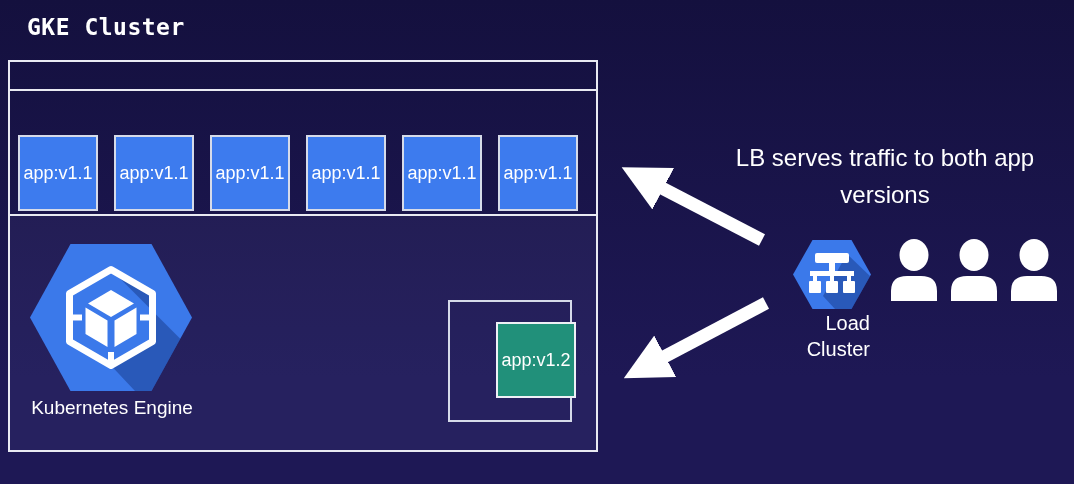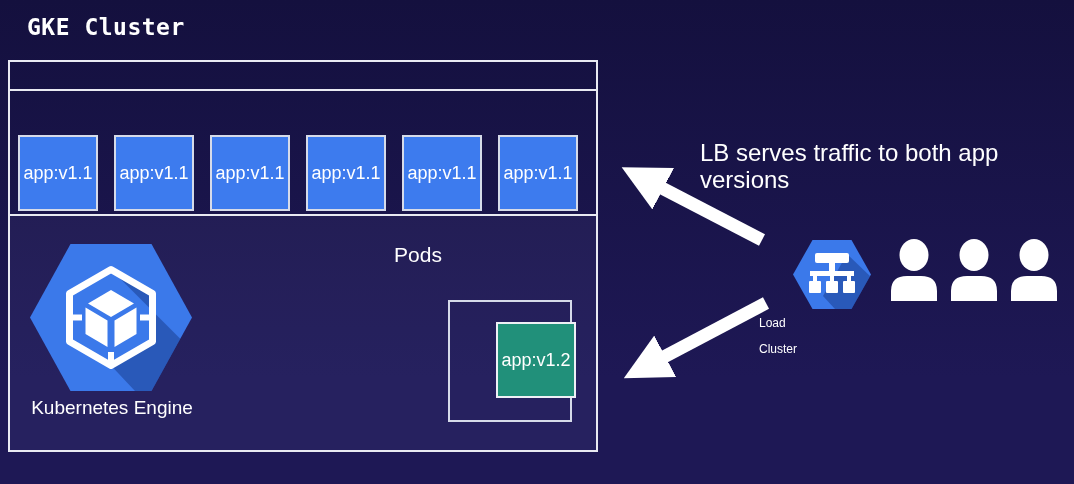--- a/index.html
+++ b/index.html
@@ -67,26 +67,26 @@
   .v2-pod{
     position:absolute;left:468px;top:322px;width:76px;height:72px;
     background:var(--pod-green);
     border:2px solid #eef0f6;
     display:flex;align-items:center;justify-content:center;
     font-size:18px;
     margin-left:28px;
   }
   .annotation{
     position:absolute;left:700px;top:139px;width:370px;
-    text-align:left;font-size:24px;line-height:27px;
+    text-align:center;font-size:24px;line-height:37px;
   }
   .lb-icon{position:absolute;left:793px;top:240px;}
   .lb-label{
-    position:absolute;left:759px;top:310px;width:140px;
-    text-align:left;font-size:12px;line-height:26px;
+    position:absolute;left:730px;top:310px;width:140px;
+    text-align:right;font-size:20px;line-height:26px;
   }
   .lb-label span{display:block;}
   .user{position:absolute;top:239px;}
   .arrows{position:absolute;left:0;top:0;pointer-events:none;}
   .hex-fill{fill:var(--hex-blue);}
   .hex-shadow{fill:var(--hex-shadow);}
   .glyph-white{fill:var(--text-white);}
   .emblem-stroke{stroke:var(--text-white);fill:none;}
 </style>
 </head>
@@ -113,21 +113,20 @@
   <div class="pod" style="left:306px">
       <span>app:v1.1</span>
     </div>
   <div class="pod" style="left:402px">
       <span>app:v1.1</span>
     </div>
   <div class="pod" style="left:498px">
       <span>app:v1.1</span>
     </div>
 
-  <div class="pods-label">Pods</div>
 
   <svg class="gke-icon" width="162" height="147" viewBox="0 0 162 147">
     <defs>
       <clipPath id="gkeClip">
           <polygon points="40.5,0 121.5,0 162,73.5 121.5,147 40.5,147 0,73.5"></polygon>
         </clipPath>
     </defs>
     <polygon class="hex-fill" points="40.5,0 121.5,0 162,73.5 121.5,147 40.5,147 0,73.5"></polygon>
     <polygon class="hex-shadow" clip-path="url(#gkeClip)" points="81,25.5 162,106.5 162,147 105,147 81,121.5 122.5,97.5 122.5,49.5"></polygon>
     <polygon class="emblem-stroke" stroke-width="7" stroke-linejoin="round" points="81,25.5 122.5,49.5 122.5,97.5 81,121.5 39.5,97.5 39.5,49.5"></polygon>

